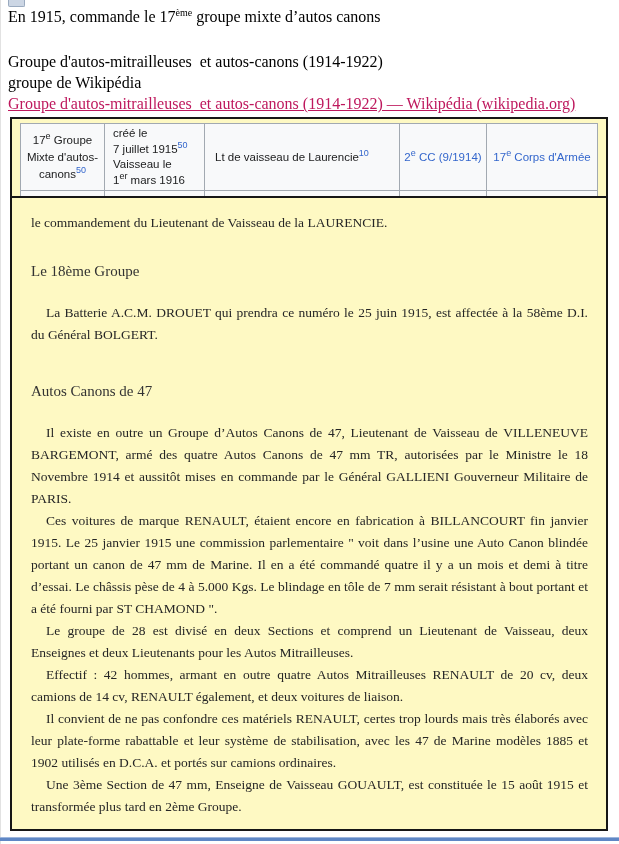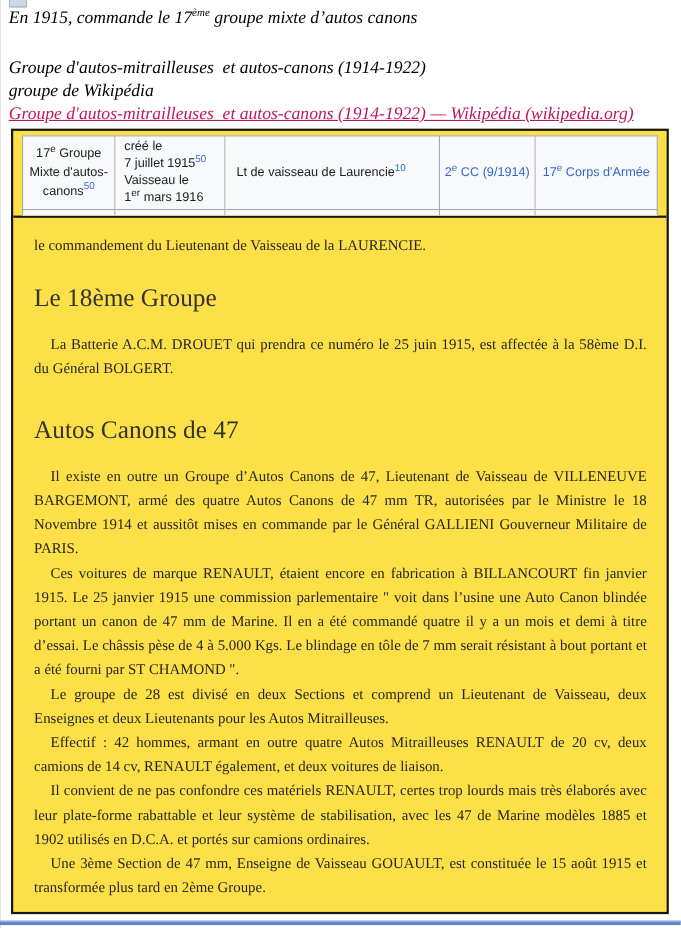--- a/index.html
+++ b/index.html
@@ -16,35 +16,35 @@
     background: #e2e2e2;
   }
   .object-handle {
     position: absolute; left: 8px; top: 0; width: 15px; height: 6px;
     background: #ccd6e4; border: 1px solid #9aaabf; border-top: none;
     border-radius: 0 0 2px 2px;
   }
   
   .header-block {
     position: absolute; left: 8px; top: 6px; width: 600px;
-    color: #000000; font-size: 16px; line-height: 21px; font-style: italic;
+    color: #000000; font-size: 16px; line-height: 21px;
   }
   .header-title { margin: 0 0 24px 0; white-space: pre-wrap; }
   .header-title sup { font-size: 10px; line-height: 0; }
   .header-line { margin: 0; white-space: pre-wrap; }
   .ext-link {
     color: #be185d; text-decoration: underline; cursor: pointer; white-space: pre-wrap;
   }
   
   .doc-box {
     position: absolute; left: 10px; top: 117px;
     width: 598px; height: 714px;
     border: 2px solid #161616;
     box-sizing: border-box;
-    background: #fde047;
+    background: #fef9c3;
     overflow: hidden;
   }
   
   .wiki-strip {
     padding: 4px 0 0 8px;
     border-bottom: 2px solid #161616;
   }
   .wtable {
     font-family: "Liberation Sans", sans-serif;
     font-size: 11.5px; color: #202122;
@@ -73,21 +73,21 @@
   
   .doc-text {
     padding: 14px 18px 0 19px;
     font-family: "Liberation Serif", serif;
     font-size: 13.5px; line-height: 22px; color: #262626;
   }
   .doc-text p { margin: 0; text-align: justify; }
   .doc-text p.indent { text-indent: 15px; }
   .doc-text h2 {
     font-family: "Liberation Serif", serif;
-    font-size: 23px; font-weight: 400; color: #333333;
+    font-size: 15px; font-weight: 400; color: #333333;
     margin: 26px 0 20px 0; text-align: left;
   }
   .doc-text h2.second { margin-top: 34px; }
   
   .bottom-bar {
     position: absolute; left: 0; top: 837px; width: 619px; height: 3px;
     background: #5f87c5;
     border-top: 1px solid #9db6dd;
   }
 </style>

